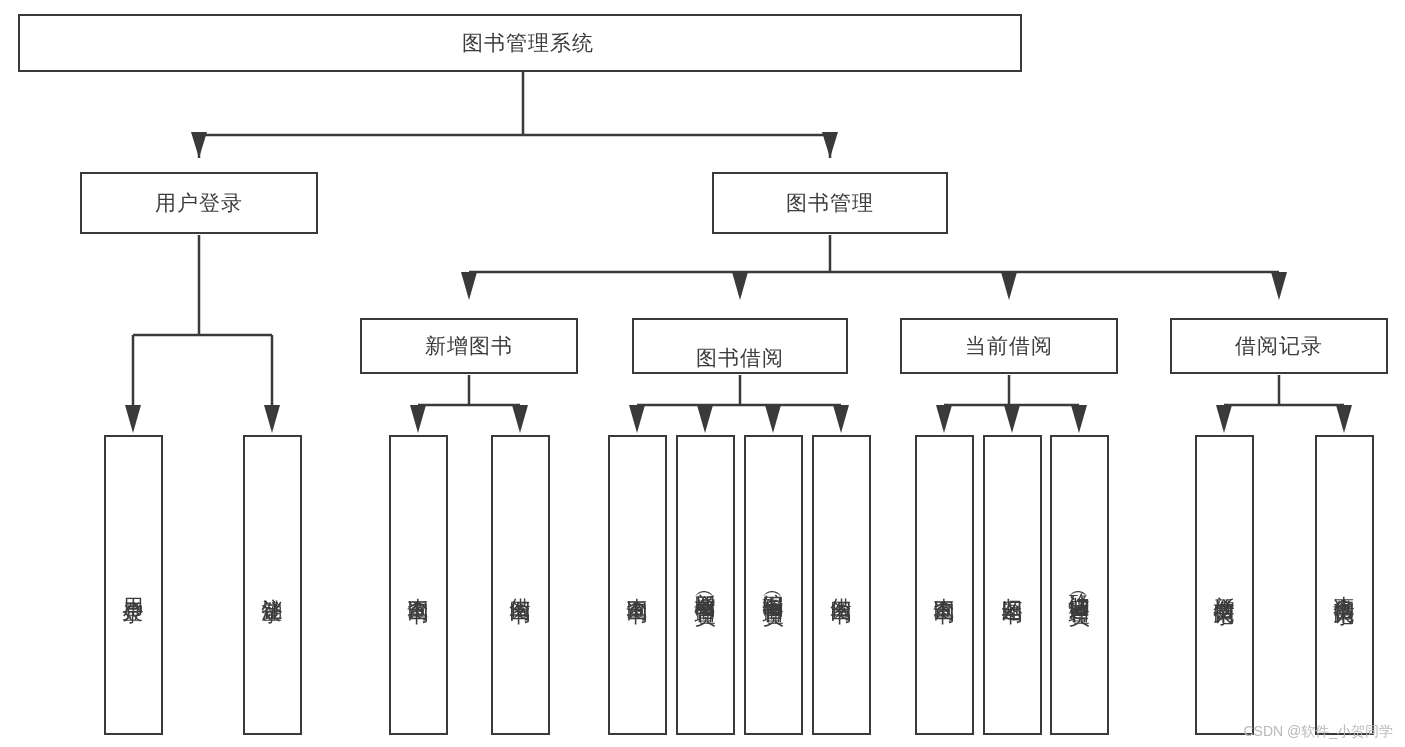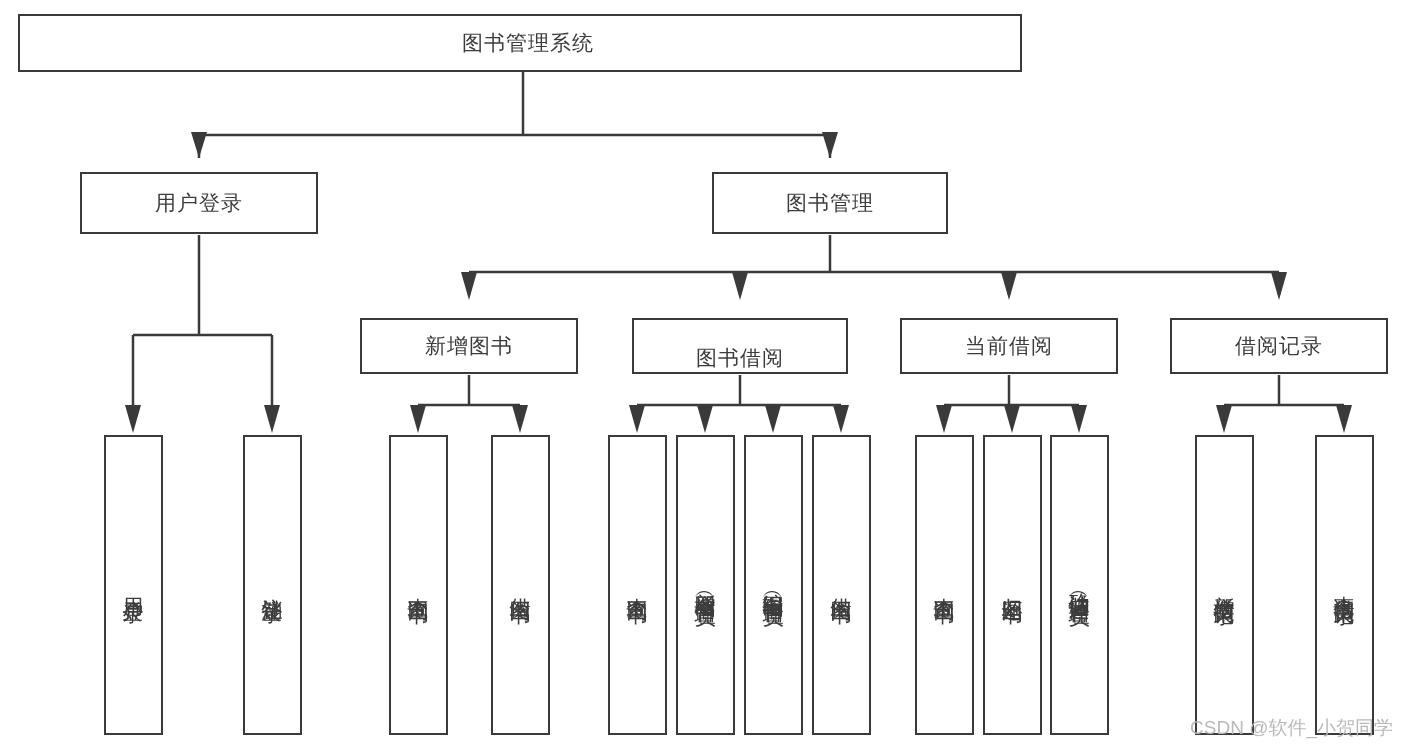--- a/index.html
+++ b/index.html
@@ -51,21 +51,21 @@
   }
   .node.vert .nlabel {
     writing-mode: vertical-rl;
     text-orientation: upright;
     display: block;
   }
   .watermark {
     position: absolute;
     right: 12px;
     bottom: 6px;
-    font-size: 19px;
+    font-size: 14px;
     color: #b9b9b9;
     white-space: nowrap;
     z-index: 5;
   }
 </style>
 </head>
 <body>
 
 <div id="canvas">
 

